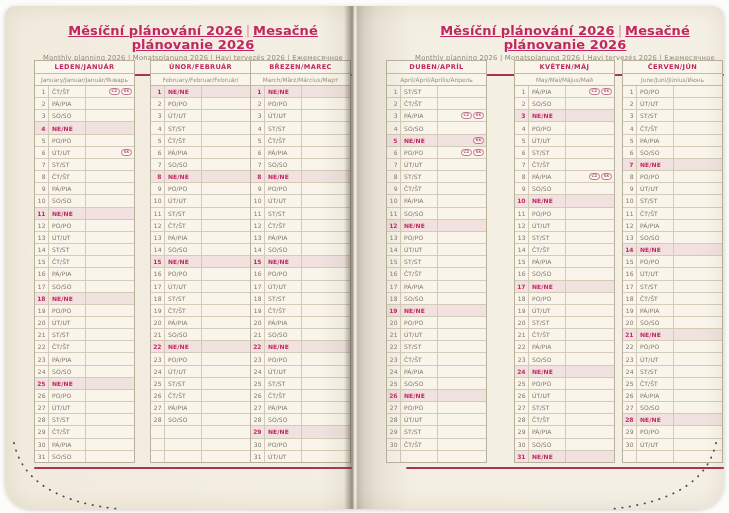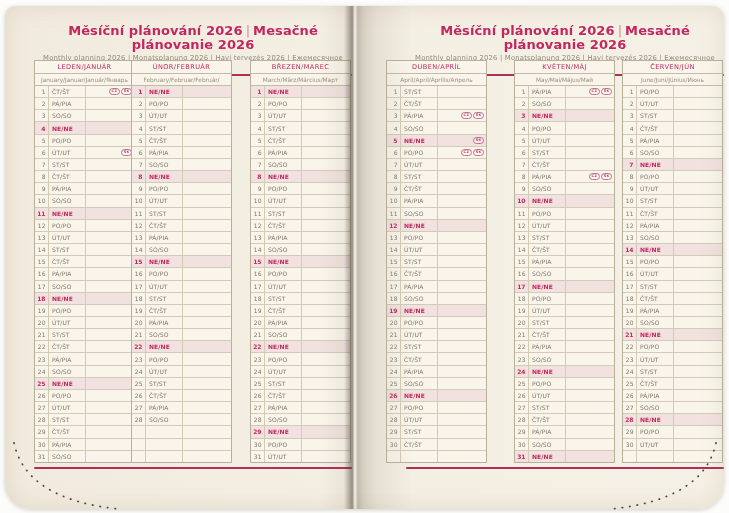--- a/index.html
+++ b/index.html
@@ -27,36 +27,36 @@
       rgba(252,250,242,.55) 38%,
       rgba(125,117,100,.42) 41%,
       rgba(150,142,125,.30) 48%,
       rgba(160,152,135,.16) 62%,
       rgba(160,152,135,0) 100%);
   }
   .page-head{position:absolute;top:18px;text-align:center;}
   .page-head.left{left:29px;width:318px;}
   .page-head.right{left:401px;width:318px;}
   .main-title{
-    font-size:13px;font-weight:bold;color:var(--accent);line-height:14px;letter-spacing:.1px;
+    font-size:13px;font-weight:bold;color:var(--accent);line-height:14px;letter-spacing:.1px;text-decoration:underline;
   }
   .main-title .sep{color:#d788a6;font-weight:normal;padding:0 3px;}
   .sub-title{font-size:6.8px;color:#8f897b;margin-top:2px;line-height:8px;letter-spacing:.2px;}
   .head-rule{height:2px;background:var(--rule);margin-top:4px;border-radius:1px;}
   .bottom-rule{position:absolute;top:461px;height:2px;background:var(--rule);border-radius:1px;}
   .bottom-rule.left{left:29px;width:318px;}
   .bottom-rule.right{left:401px;width:318px;}
 
   .month{
     position:absolute;top:54px;width:101px;
     border:1px solid #b9b09c;background:#f9f5ea;box-sizing:border-box;
   }
   .month-name{
     height:12px;line-height:13px;text-align:center;
-    font-size:6.6px;font-weight:normal;letter-spacing:.4px;color:var(--accent);
+    font-size:6.6px;font-weight:bold;letter-spacing:.4px;color:var(--accent);
     border-bottom:1px solid #c3bba8;
   }
   .month-sub{
     height:11px;line-height:12px;text-align:center;
     font-size:5.8px;color:#988f7e;border-bottom:1px solid #c3bba8;
   }
   .days{height:376px;display:flex;flex-direction:column;}
   .row{
     flex:1;display:flex;align-items:stretch;border-bottom:1px solid #d3cbb8;
     font-size:6px;color:var(--daytext);min-height:0;
@@ -262,21 +262,21 @@
           <div class="cell-lbl">PÁ/PIA</div>
           <div class="cell-note"></div>
         </div>
         <div class="row">
           <div class="cell-num">31</div>
           <div class="cell-lbl">SO/SO</div>
           <div class="cell-note"></div>
         </div>
       </div>
   </div>
-  <div class="month" style="left:126px">
+  <div class="month" style="left:145px">
     <div class="month-name">ÚNOR/FEBRUÁR</div>
     <div class="month-sub">February/Februar/Február/Февраль</div>
     <div class="days">
         <div class="row sunday">
           <div class="cell-num">1</div>
           <div class="cell-lbl">NE/NE</div>
           <div class="cell-note"></div>
         </div>
         <div class="row">
           <div class="cell-num">2</div>

